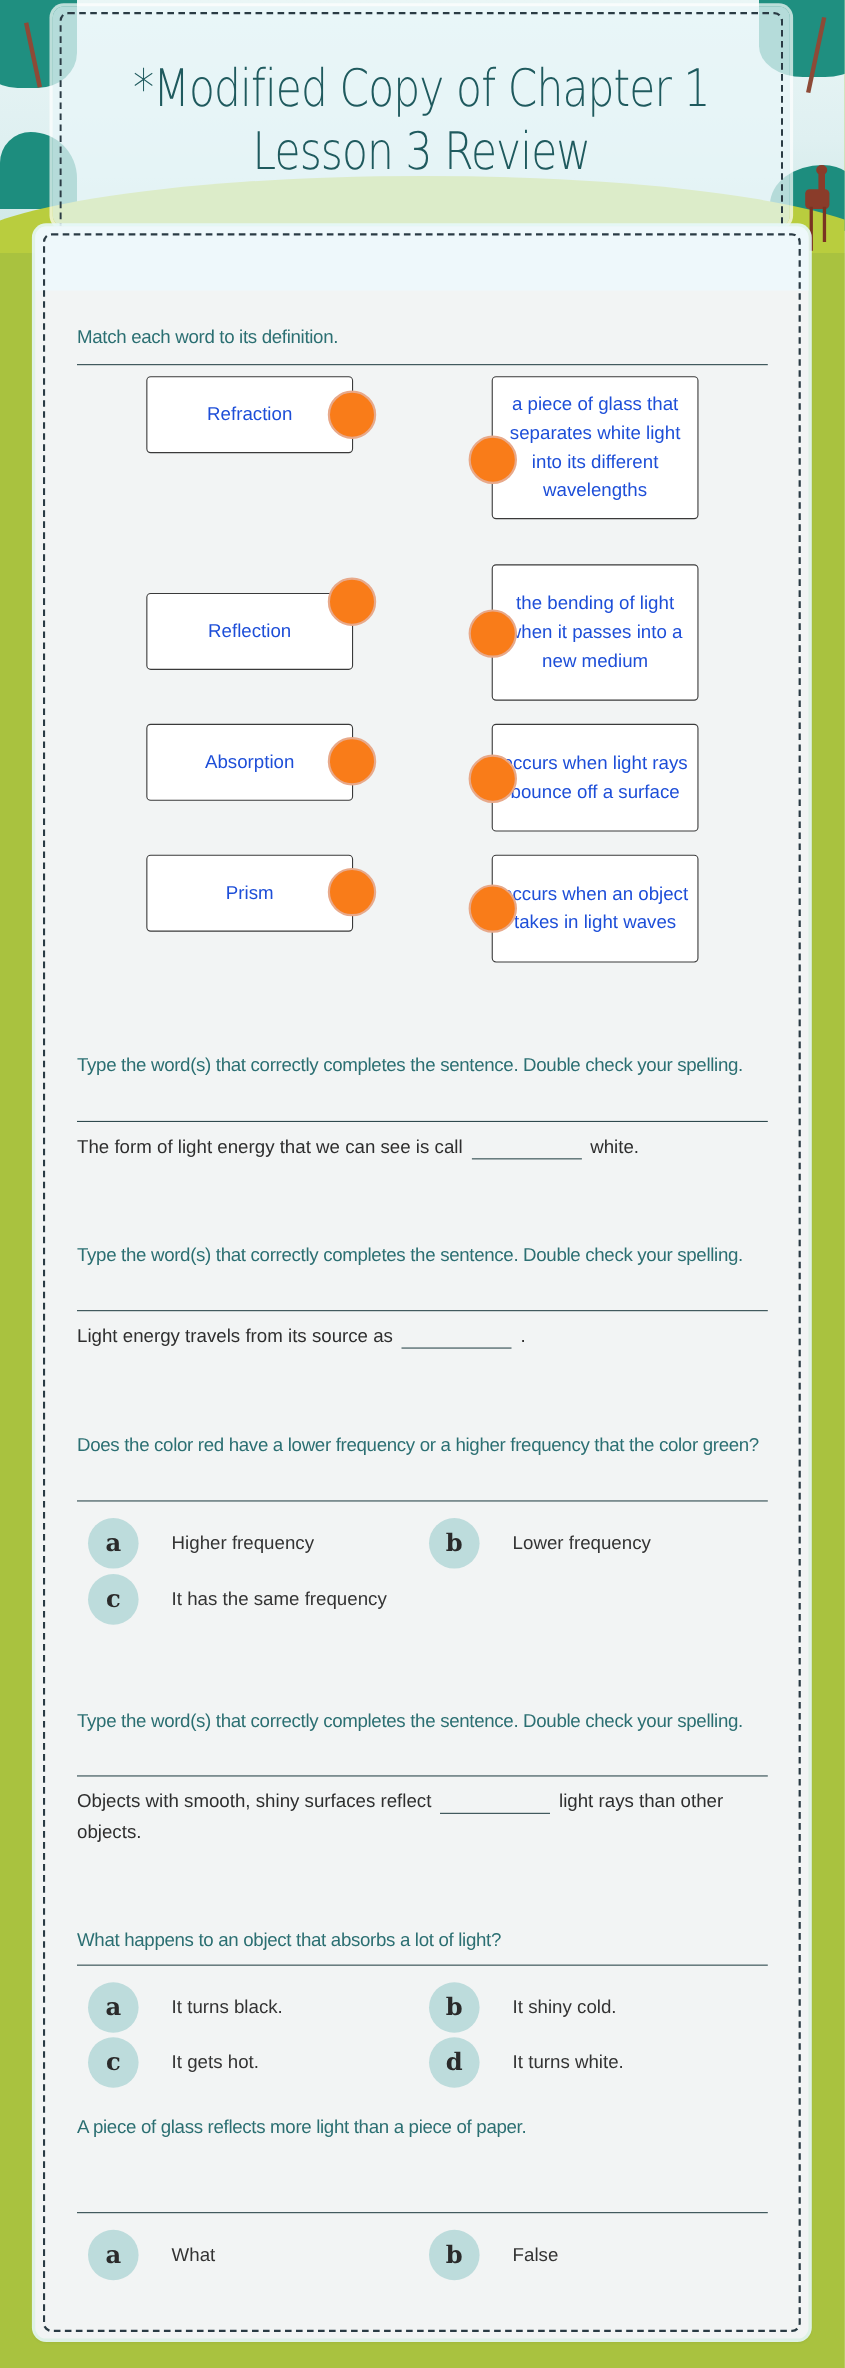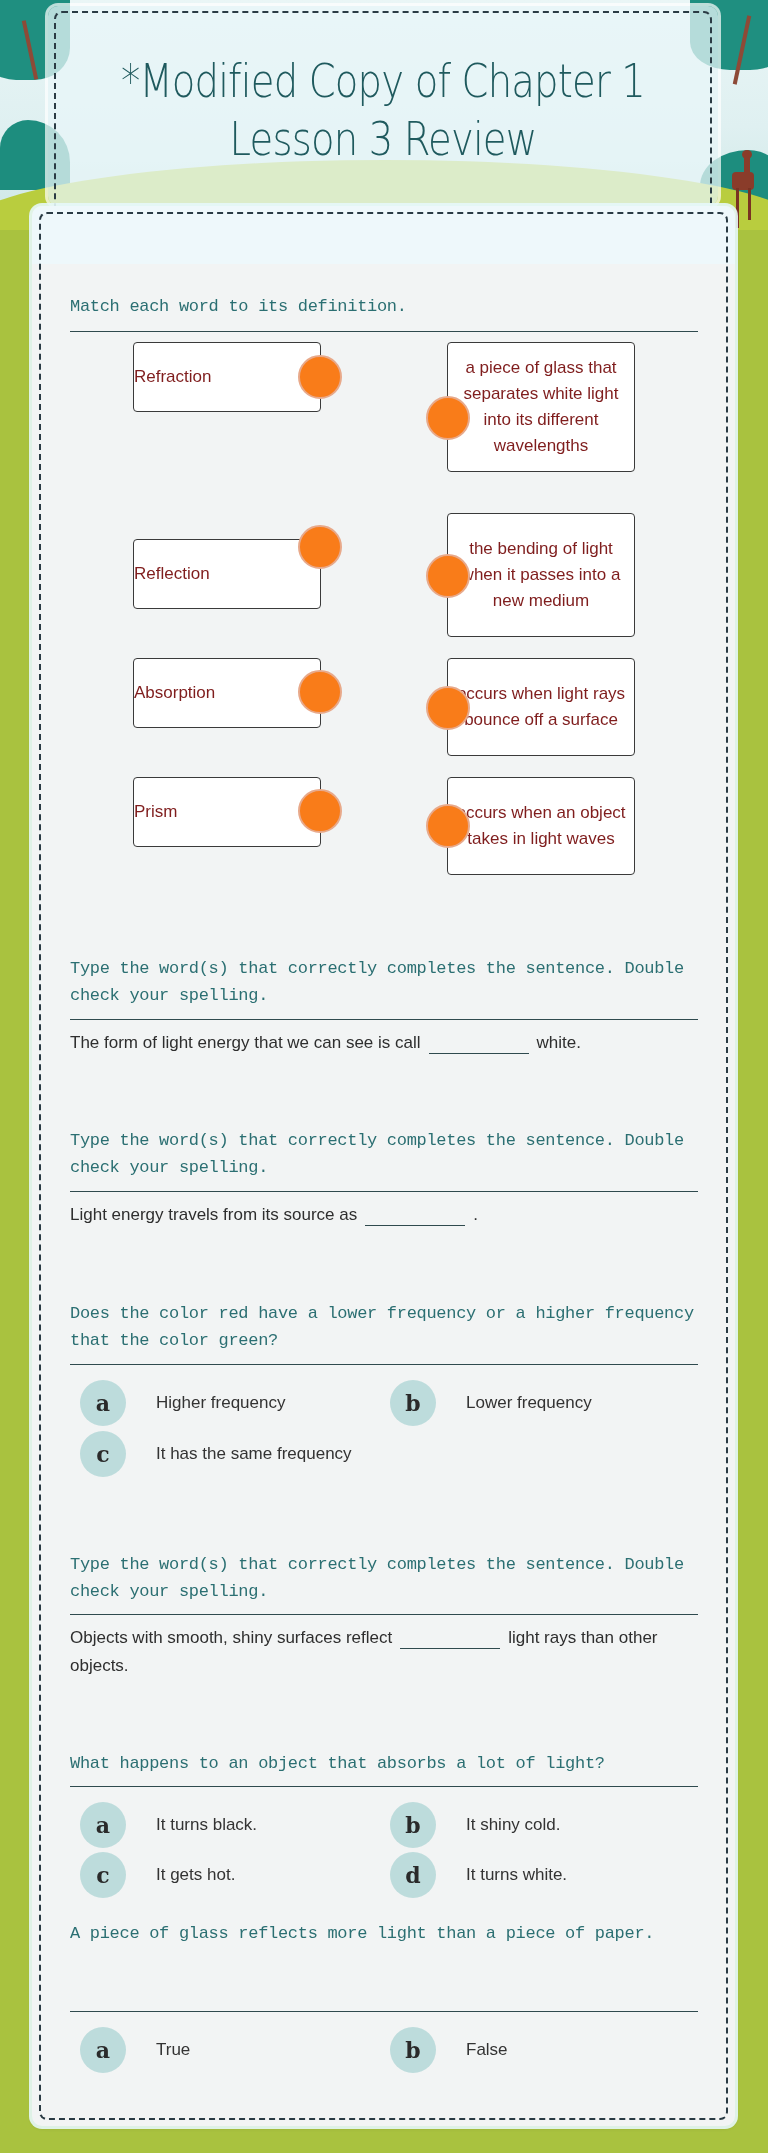--- a/index.html
+++ b/index.html
@@ -65,39 +65,39 @@
     position: absolute; left: 0; top: 0; width: 100%; height: 58px;
     background: #eef8fb; border-radius: 10px 10px 0 0;
   }
   .main-card .dash {
     position: absolute; left: 7px; top: 6px; right: 7px; bottom: 6px;
     border: 2px dashed #2a3b44; border-radius: 8px; pointer-events: none;
   }
 
   .q-title {
     position: absolute; left: 70px; width: 628px;
-    font-family: Liberation Mono, monospace;
+    font-family: Liberation Sans, sans-serif;
     font-size: 17px; line-height: 27px;
     color: #2b6f72; font-weight: 300;
     letter-spacing: -0.3px;
   }
   .q-rule { position: absolute; left: 70px; width: 628px; height: 0; border-top: 1.5px solid #2f4a4e; }
   .q-body {
     position: absolute; left: 70px; width: 628px;
     font-size: 17px; line-height: 28px; color: #2e2e2e;
   }
   .blank {
     display: inline-block; width: 100px; height: 22px;
     border-bottom: 1.5px solid #2f4a4e; vertical-align: -6px; margin: 0 8px;
   }
 
   
   .match-box {
     position: absolute; background: #fff; border: 1.5px solid #3a3a3a; border-radius: 4px;
-    font-size: 17px; color: #7f1d1d; display: flex; align-items: center; justify-content: flex-start;
+    font-size: 17px; color: #1d4ed8; display: flex; align-items: center; justify-content: center;
     text-align: center; line-height: 26px;
   }
   .match-left { left: 133px; width: 188px; height: 70px; }
   .match-right { left: 447px; width: 188px; padding: 0 4px; }
   .dot {
     position: absolute; width: 44px; height: 44px; border-radius: 50%;
     background: #f97c19; border: 2px solid #e8a98a;
   }
 
   
@@ -231,18 +231,18 @@
 </div>
 <div class="opt" style="left:390px; top:1852px;">
   <div class="badge">d</div>
   <div class="opt-label">It turns white.</div>
 </div>
 
 <div class="q-title" style="top:1920px;">A piece of glass reflects more light than a piece of paper.</div>
 <div class="q-rule" style="top:2011px;"></div>
 <div class="opt" style="left:80px; top:2027px;">
   <div class="badge">a</div>
-  <div class="opt-label">True</div>
+  <div class="opt-label">What</div>
 </div>
 <div class="opt" style="left:390px; top:2027px;">
   <div class="badge">b</div>
   <div class="opt-label">False</div>
 </div>
 
 </body></html>

